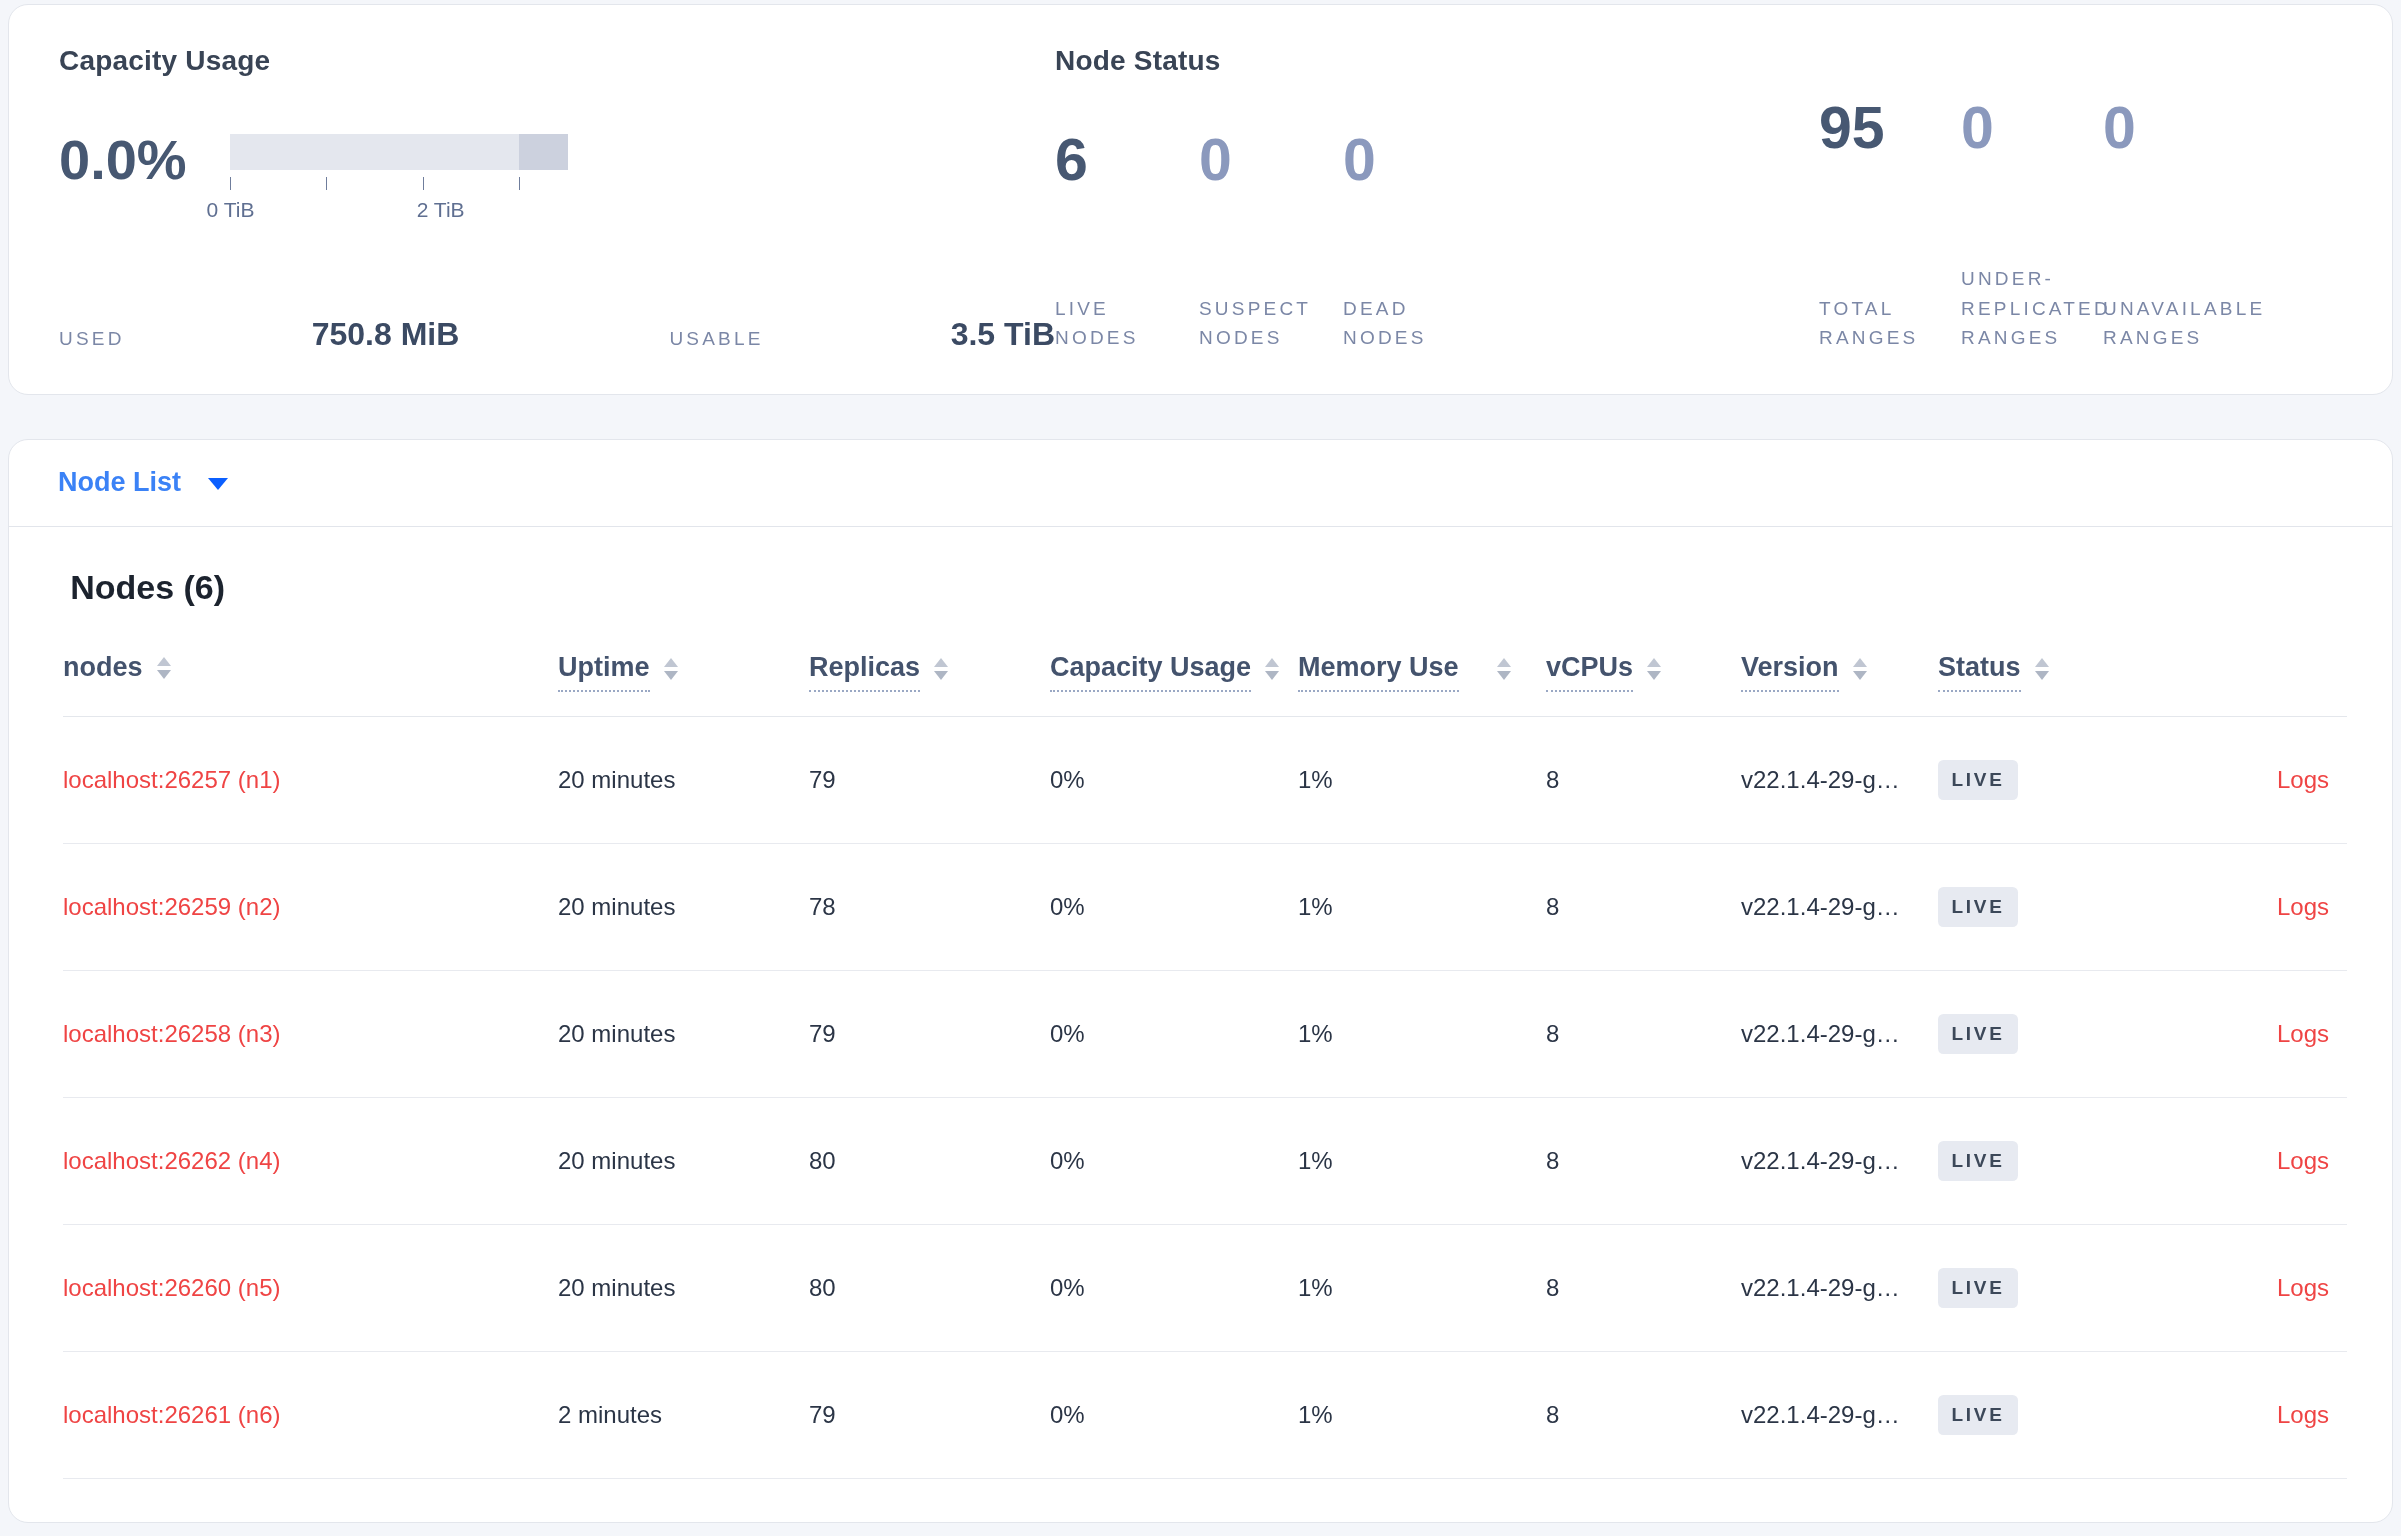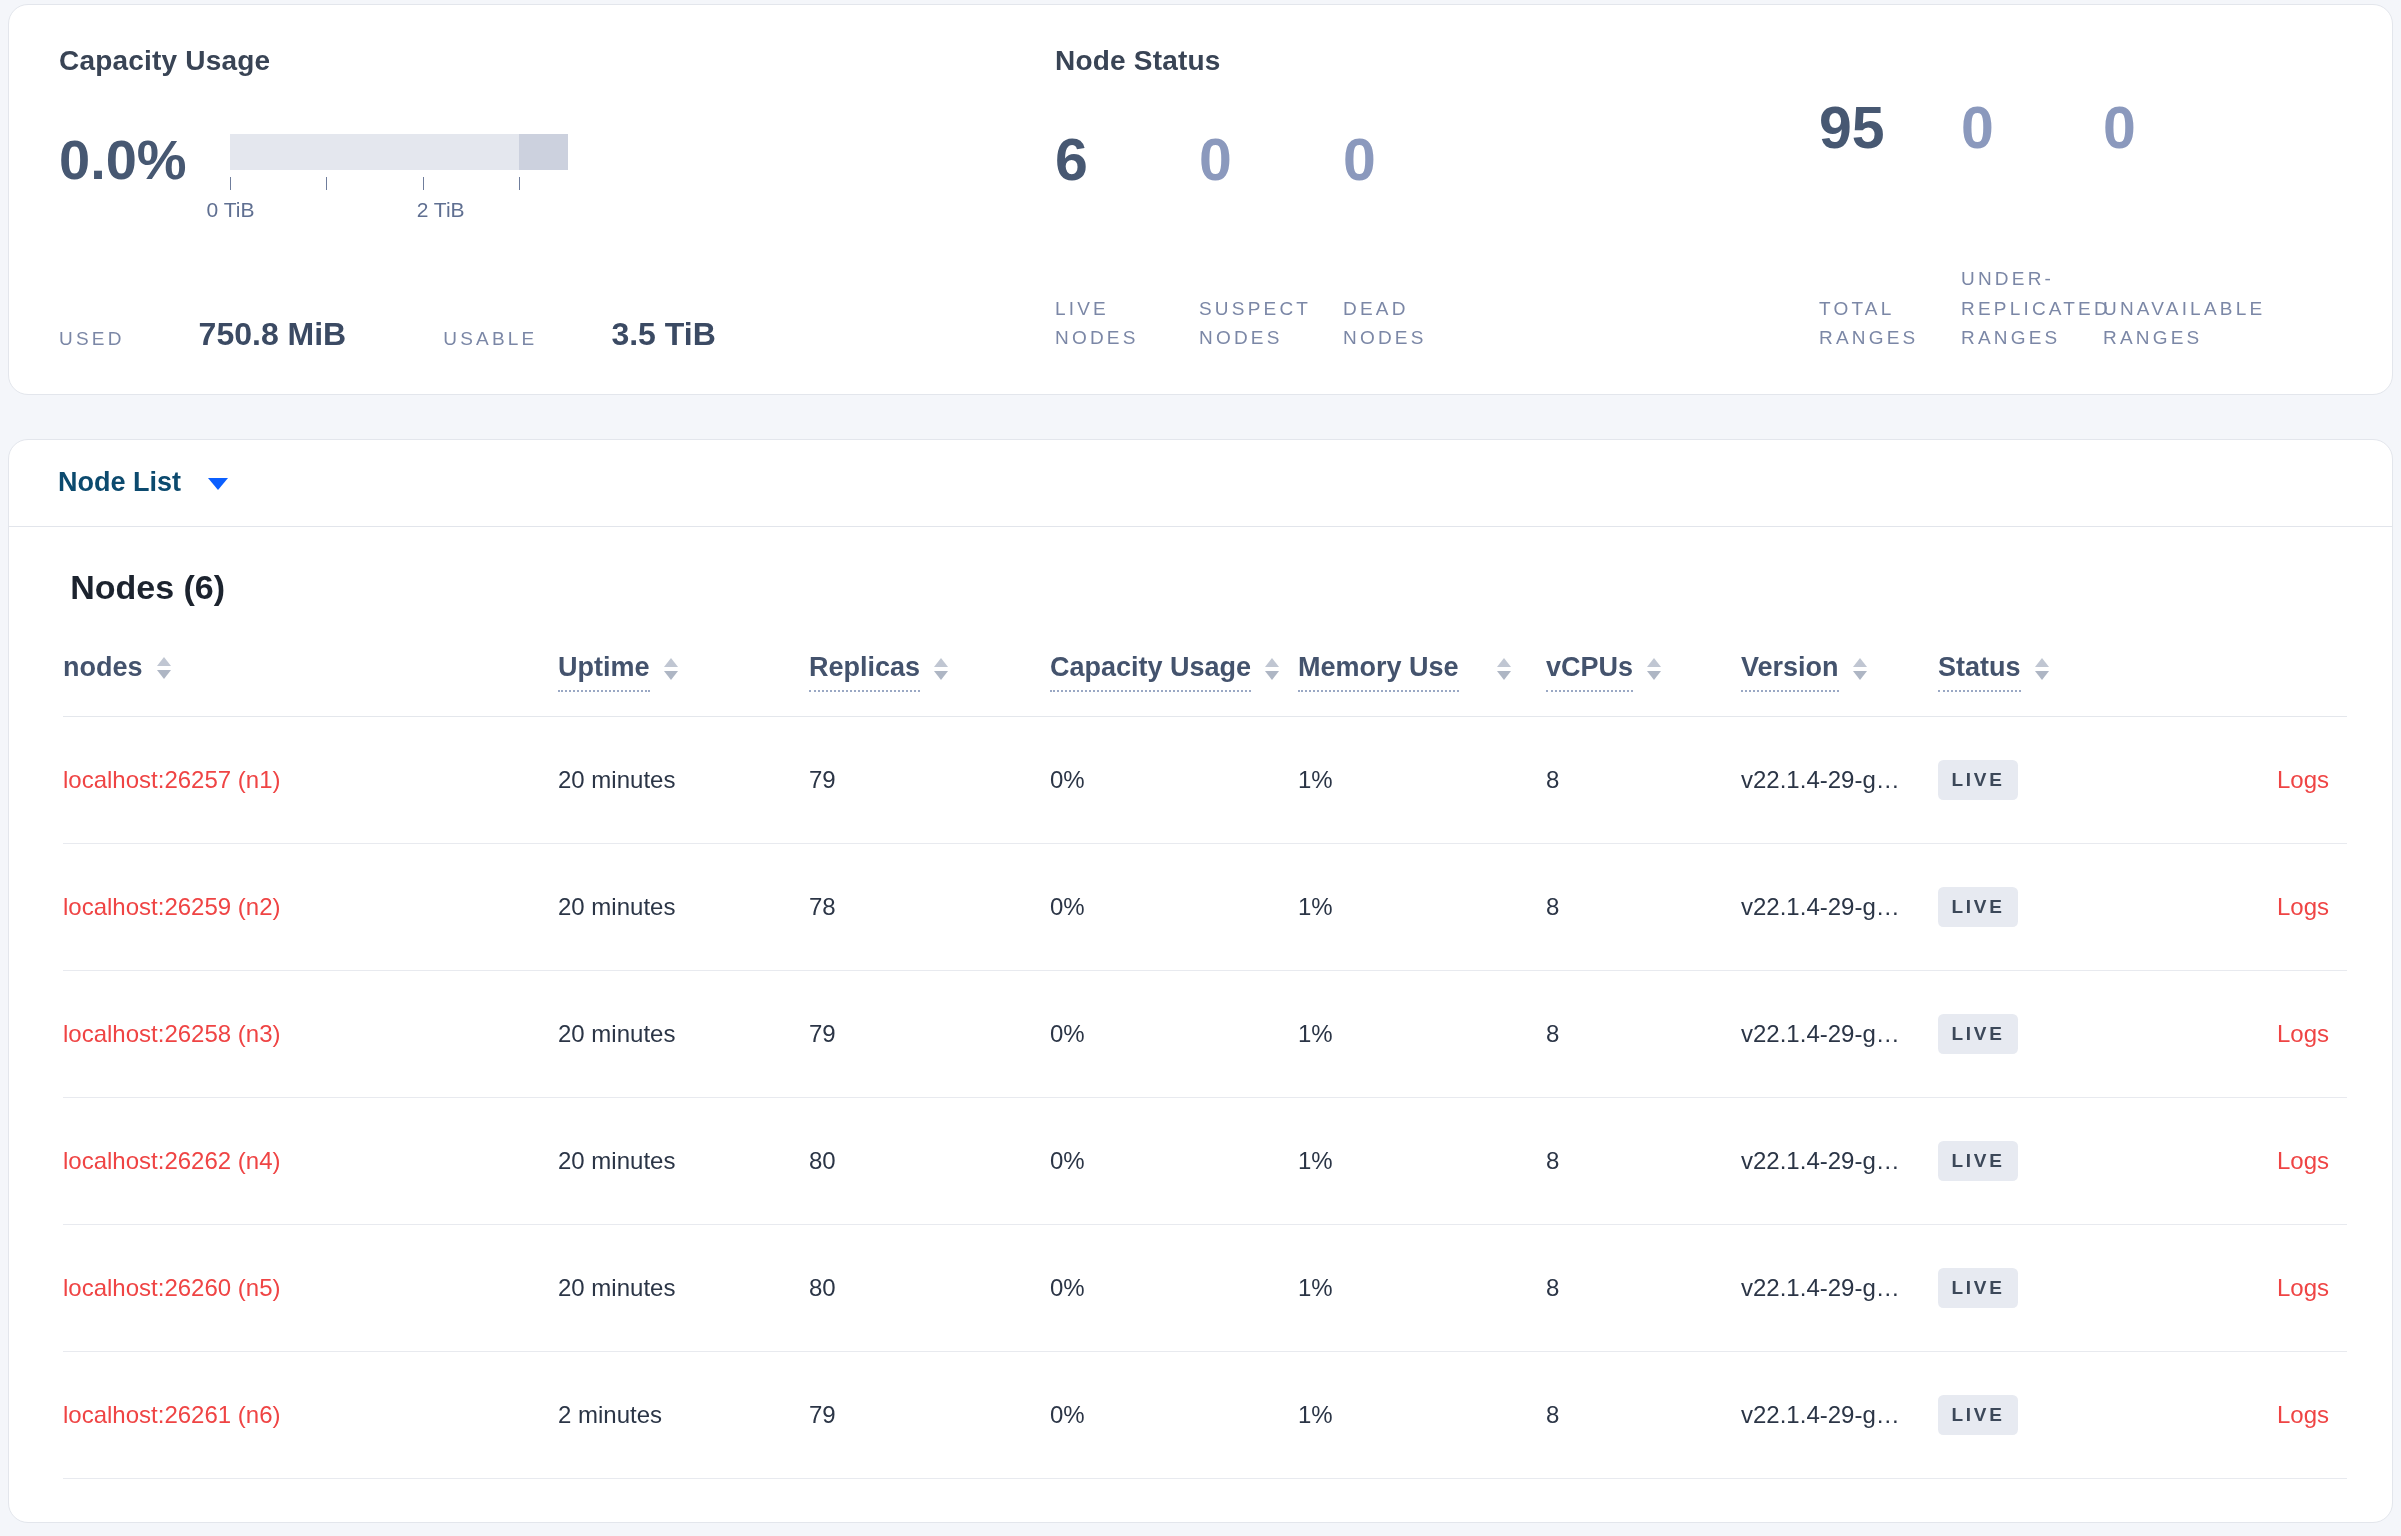--- a/index.html
+++ b/index.html
@@ -45,21 +45,21 @@
   }
   .cap-bar-wrap { margin-left: 43px; margin-top: 1.8px; }
   .cap-bar { position: relative; width: 338px; height: 36px; background: #e4e7ee; }
   .cap-bar-seg { position: absolute; top: 0; right: 0; width: 49px; height: 100%; background: #ccd1de; }
   .cap-ticks { position: relative; width: 338px; height: 47px; margin-top: 6.3px; }
   .cap-tick { position: absolute; top: 0; width: 1.8px; height: 13.5px; background: #6f7d9c; }
   .cap-tick-label {
     position: absolute; top: 21.6px; transform: translateX(-50%);
     font-size: 21px; color: #5f6f91; white-space: nowrap;
   }
-  .cap-stats { margin-top: auto; display: flex; align-items: baseline; }
+  .cap-stats { margin-top: auto; display: flex; align-items: baseline; justify-content: space-between; }
   .mini-label {
     font-size: 19px; letter-spacing: 3.2px; color: #7b87a6; font-weight: 400;
   }
   .cap-value { font-size: 32px; font-weight: 700; color: #3b4a63; }
   .cap-stats .v1 { margin-left: 74px; }
   .cap-stats .l2 { margin-left: 97px; }
   .cap-stats .v2 { margin-left: 74px; }
 
   
   .stats-row { display: flex; flex: 1; margin-top: 54px; }
@@ -83,21 +83,21 @@
     overflow: hidden;
     padding: 0;
   }
   #view-selector-bar {
     height: 87px;
     border-bottom: 1.8px solid #e2e5eb;
     display: flex; align-items: center;
     padding-left: 49px;
     cursor: pointer;
   }
-  #view-selector-label { font-size: 27px; font-weight: 600; color: #0c4a6e; }
+  #view-selector-label { font-size: 27px; font-weight: 600; color: #3b82f6; }
   .caret-down {
     width: 0; height: 0;
     border-left: 10px solid transparent;
     border-right: 10px solid transparent;
     border-top: 12.6px solid #0b5fff;
     margin-left: 27px; margin-top: 3.6px;
   }
 
   #table-area { padding: 0 45px 36px 54px; }
   #table-title {

